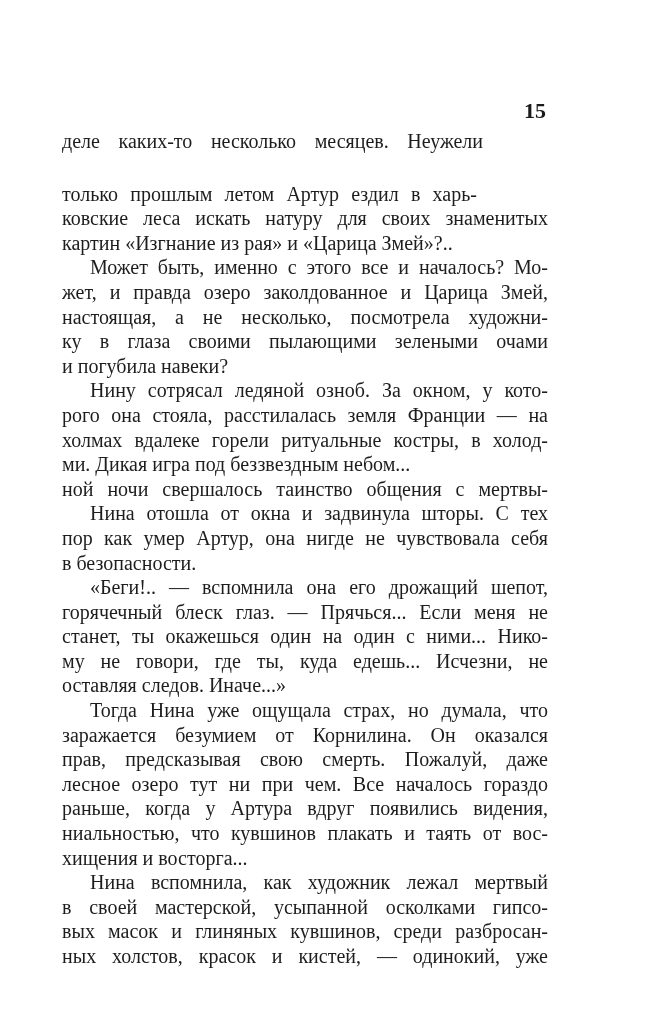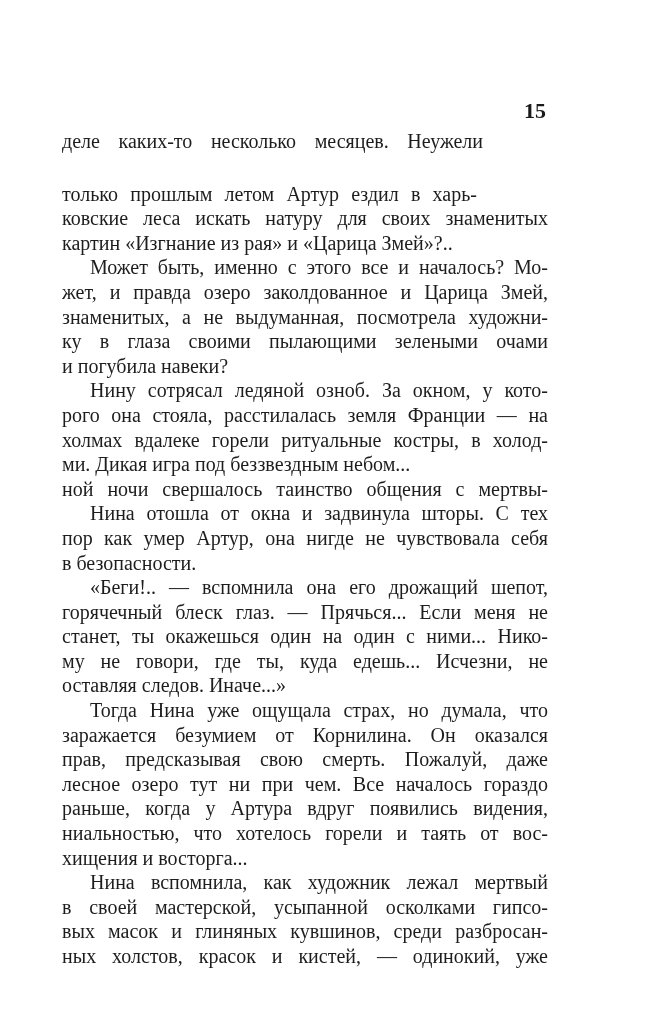--- a/index.html
+++ b/index.html
@@ -61,21 +61,21 @@
     <div class="para">
       <div class="line pr1">деле каких-то несколько месяцев. Неужели</div>
       <div class="line pr2">только прошлым летом Артур ездил в харь-</div>
       <div class="line">ковские леса искать натуру для своих знаменитых</div>
       <div class="line last">картин «Изгнание из рая» и «Царица Змей»?..</div>
     </div>
 
     <div class="para">
       <div class="line indent">Может быть, именно с этого все и началось? Мо-</div>
       <div class="line">жет, и правда озеро заколдованное и Царица Змей,</div>
-      <div class="line">знаменитых, а не выдуманная, посмотрела художни-</div>
+      <div class="line">настоящая, а не несколько, посмотрела художни-</div>
       <div class="line">ку в глаза своими пылающими зелеными очами</div>
       <div class="line last">и погубила навеки?</div>
     </div>
 
     <div class="para">
       <div class="line indent">Нину сотрясал ледяной озноб. За окном, у кото-</div>
       <div class="line">рого она стояла, расстилалась земля Франции — на</div>
       <div class="line">холмах вдалеке горели ритуальные костры, в холод-</div>
       <div class="line last">ми. Дикая игра под беззвездным небом...</div>
       <div class="line">ной ночи свершалось таинство общения с мертвы-</div>
@@ -94,21 +94,21 @@
       <div class="line">му не говори, где ты, куда едешь... Исчезни, не</div>
       <div class="line last">оставляя следов. Иначе...»</div>
     </div>
 
     <div class="para">
       <div class="line indent">Тогда Нина уже ощущала страх, но думала, что</div>
       <div class="line">заражается безумием от Корнилина. Он оказался</div>
       <div class="line">прав, предсказывая свою смерть. Пожалуй, даже</div>
       <div class="line">лесное озеро тут ни при чем. Все началось гораздо</div>
       <div class="line">раньше, когда у Артура вдруг появились видения,</div>
-      <div class="line">ниальностью, что хотелось горели и таять от вос-</div>
+      <div class="line">ниальностью, что кувшинов плакать и таять от вос-</div>
       <div class="line last">хищения и восторга...</div>
     </div>
 
     <div class="para">
       <div class="line indent">Нина вспомнила, как художник лежал мертвый</div>
       <div class="line">в своей мастерской, усыпанной осколками гипсо-</div>
       <div class="line">вых масок и глиняных кувшинов, среди разбросан-</div>
       <div class="line">ных холстов, красок и кистей, — одинокий, уже</div>
     </div>
 

